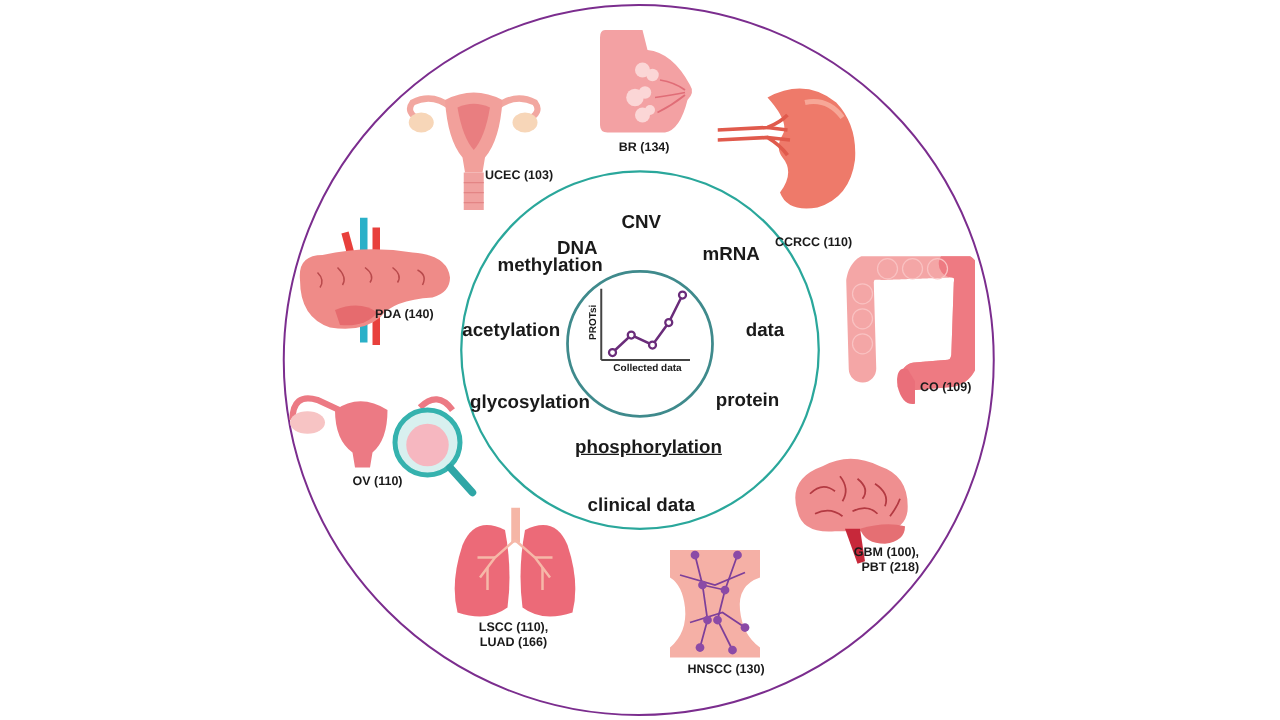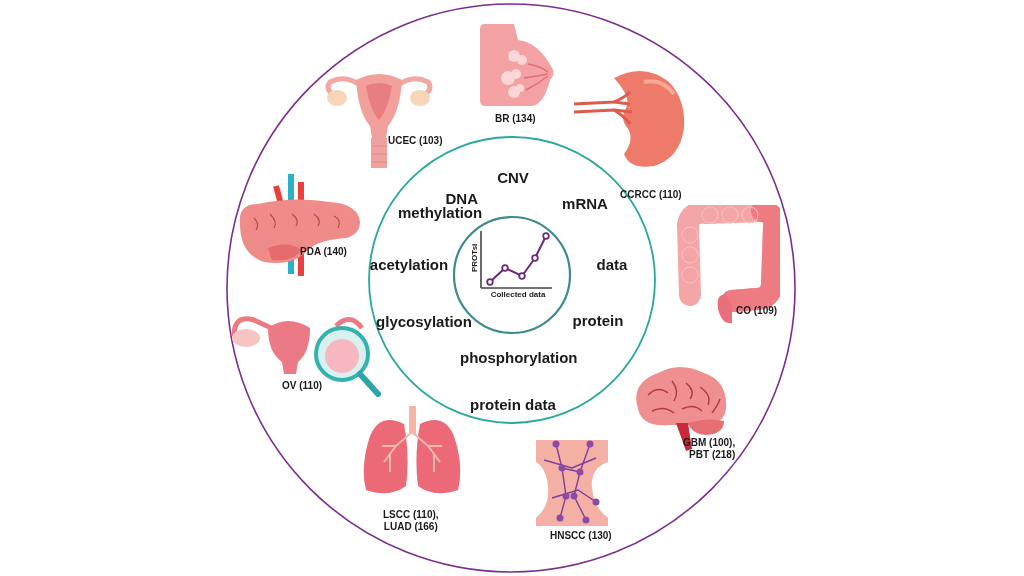--- a/index.html
+++ b/index.html
@@ -33,22 +33,22 @@
       <circle cx="76" cy="11" r="2.8"></circle>
     </g>
   </svg>
   <div class="lbl" style="left:470px;top:249px;font-size:8px;transform:rotate(-90deg);transform-origin:left top;top:272px;left:470px;">PROTsi</div>
   <div class="lbl" style="left:478px;top:290px;width:80px;font-size:8px;">Collected data</div>
 
   <div class="lbl omic" style="left:485px;top:171px;width:56px;">CNV</div>
   <div class="lbl omic" style="left:555px;top:197px;width:60px;">mRNA</div>
   <div class="lbl omic" style="left:582px;top:258px;width:60px;">data</div>
   <div class="lbl omic" style="left:568px;top:314px;width:60px;">protein</div>
-  <div class="lbl omic" style="left:460px;top:351px;width:110px;">phosphorylation</div>
-  <div class="lbl omic" style="left:468px;top:398px;width:90px;">protein data</div>
+  <div class="lbl omic" style="left:460px;top:351px;width:110px;text-decoration:underline;">phosphorylation</div>
+  <div class="lbl omic" style="left:468px;top:398px;width:90px;">clinical data</div>
   <div class="lbl omic" style="left:376px;top:315px;width:96px;">glycosylation</div>
   <div class="lbl omic" style="left:369px;top:258px;width:80px;">acetylation</div>
   <div class="lbl omic" style="left:398px;top:192px;width:80px;text-align:right;">
     <div>DNA</div>
     <div>methylation</div>
   </div>
 
   <svg class="organ" style="left:316px;top:68px" width="126" height="100">
     <path d="M20,28 Q8,22 14,14 Q30,6 45,18 L63,14 L81,18 Q96,6 112,14 Q118,22 106,28" fill="none" stroke="#f2a7a0" stroke-width="5"></path>
     <ellipse cx="21" cy="30" rx="10" ry="8" fill="#f7d6b8"></ellipse>
@@ -157,21 +157,21 @@
     <path d="M60,18 Q84,6 94,30 Q104,60 98,84 Q74,92 58,80 Q54,50 60,18 Z" fill="#ec6a78"></path>
     <g stroke="#f6b8a8" stroke-width="2" fill="none">
       <path d="M52,26 L36,40 L24,56"></path>
         <path d="M36,40 L22,40"></path>
         <path d="M30,48 L30,66"></path>
       <path d="M52,26 L68,40 L80,56"></path>
         <path d="M68,40 L82,40"></path>
         <path d="M74,48 L74,66"></path>
     </g>
   </svg>
-  <div class="lbl cancer" style="left:383px;top:497px;margin-top:12px;">
+  <div class="lbl cancer" style="left:383px;top:497px;">
     <div>LSCC (110),</div>
     <div>LUAD (166)</div>
   </div>
 
   <svg class="organ" style="left:224px;top:308px" width="160" height="110">
     <path d="M10,28 Q10,6 30,12 L56,24" fill="none" stroke="#ec7a84" stroke-width="5"></path>
     <path d="M112,18 Q126,4 138,20" fill="none" stroke="#ec7a84" stroke-width="5"></path>
     <ellipse cx="22" cy="30" rx="14" ry="9" fill="#f7c4c4"></ellipse>
     <path d="M44,20 Q64,6 86,20 Q86,44 74,54 L72,66 L60,66 L58,54 Q44,44 44,20 Z" fill="#ec7a84"></path>
     <circle cx="118" cy="46" r="26" fill="#d8f0ef" stroke="#35b2ae" stroke-width="4"></circle>

